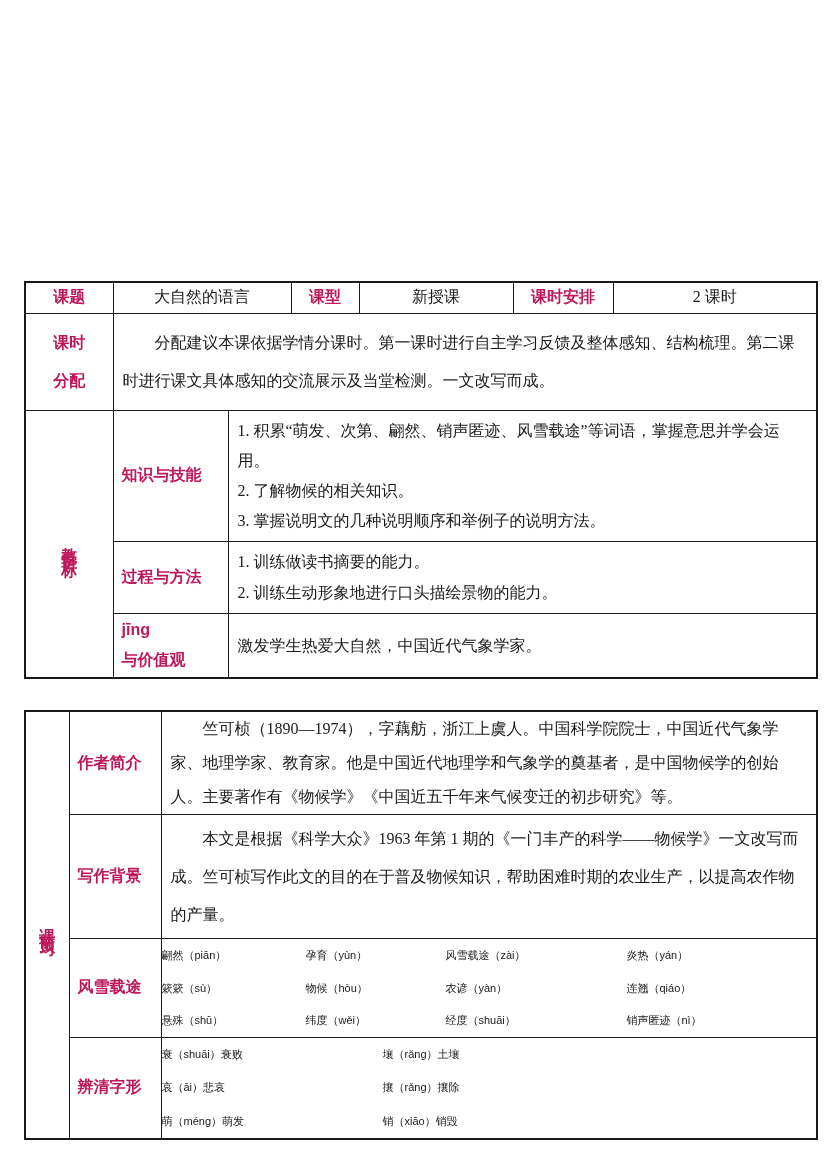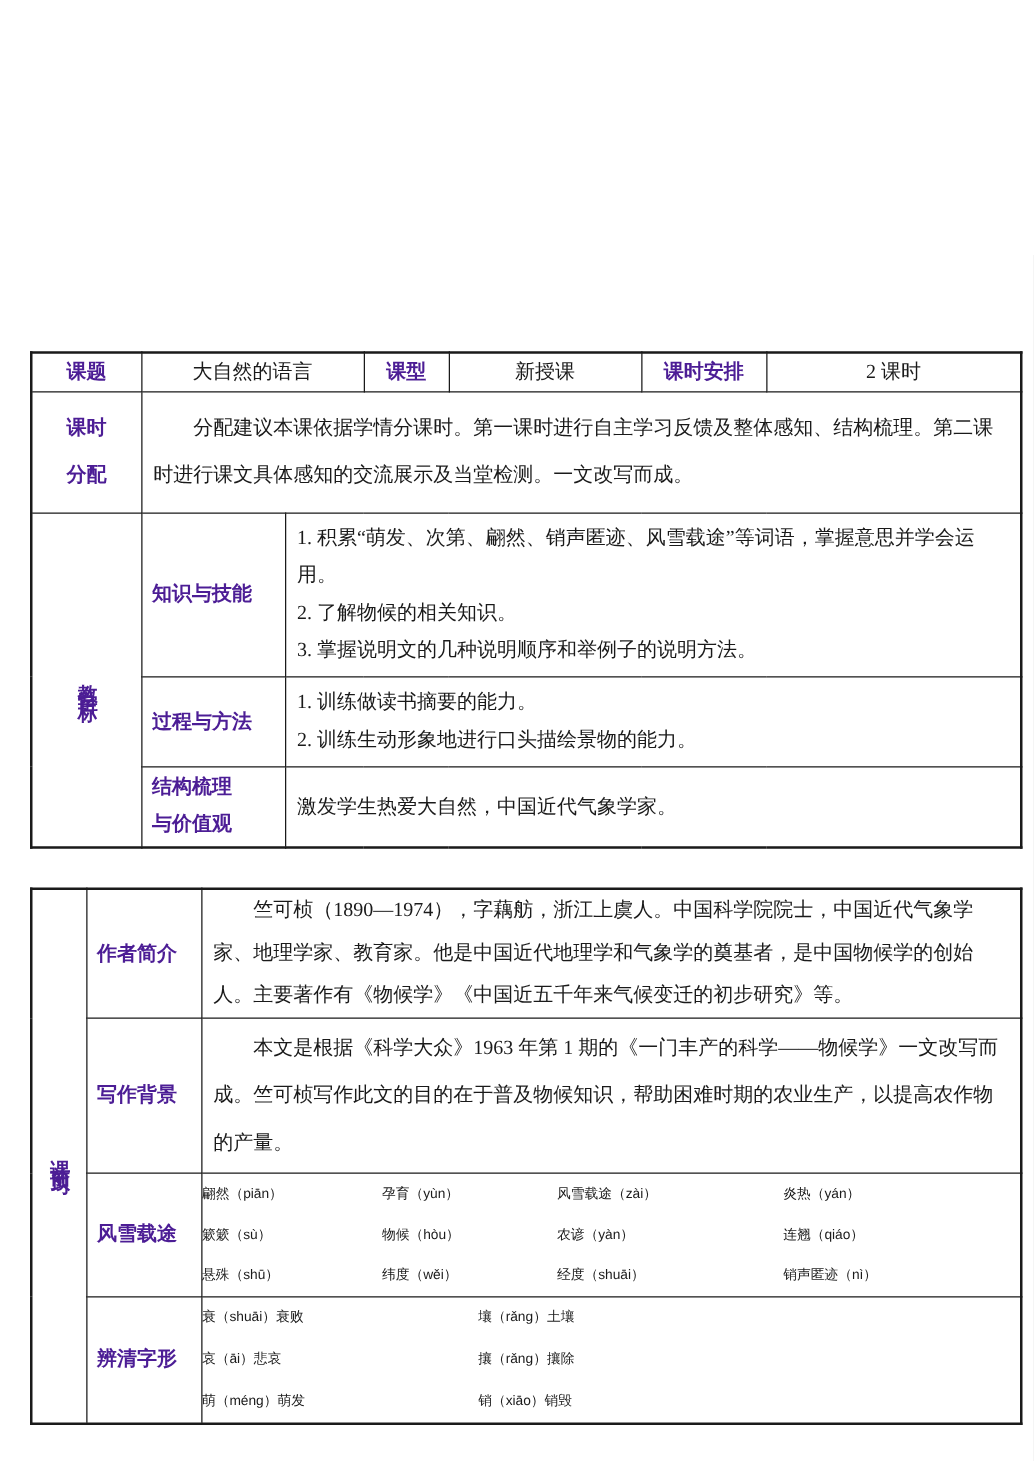--- a/index.html
+++ b/index.html
@@ -14,21 +14,21 @@
     text-align:center; font-family:"Liberation Sans","DejaVu Sans",sans-serif;
     font-weight:700; font-size:23px; letter-spacing:2px; color:#111;
   }
   table.grid { border-collapse:collapse; table-layout:fixed; position:absolute; left:24px; }
   table.grid td { border:1.5px solid #1a1a1a; vertical-align:middle; padding:0; }
   table.grid { border:2px solid #1a1a1a; }
   .t1 { top:281px; width:792px; }
   .t2 { top:710px; width:792px; }
   .hd {
     font-family:"Liberation Sans","DejaVu Sans",sans-serif;
-    font-weight:700; font-size:16px; color:#4c1d95;
+    font-weight:700; font-size:16px; color:#be185d;
   }
   .c { text-align:center; }
   .lpad { padding-left:8px !important; padding-right:4px !important; }
   .vert {
     writing-mode:vertical-rl; text-orientation:upright;
     letter-spacing:5px; margin:0 auto; line-height:1;
   }
   .para { margin:0; padding:0 12px 0 9px; text-indent:2em; }
   .para.time { line-height:38px; }
   .para.author { line-height:34px; }
@@ -93,21 +93,21 @@
       </tr>
       <tr style="height:72px">
         <td class="hd lpad">过程与方法</td>
         <td colspan="5" class="list-cell">
           <div class="li2">1. 训练做读书摘要的能力。</div>
           <div class="li2">2. 训练生动形象地进行口头描绘景物的能力。</div>
         </td>
       </tr>
       <tr style="height:65px">
         <td class="hd lpad two-line">
-          <div>结构梳理</div>
+          <div>jīng</div>
           <div>与价值观</div>
         </td>
         <td colspan="5" class="list-cell">
           <div class="li2">激发学生热爱大自然，中国近代气象学家。</div>
         </td>
       </tr>
     </tbody>
   </table>
 
   <table class="grid t2">

